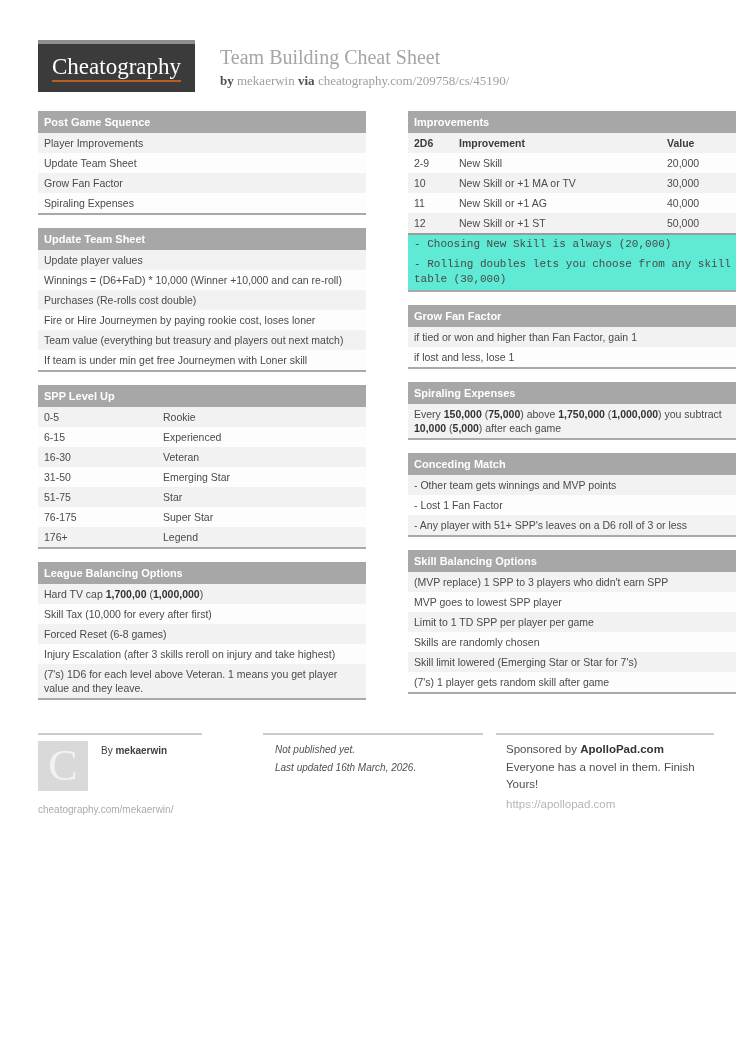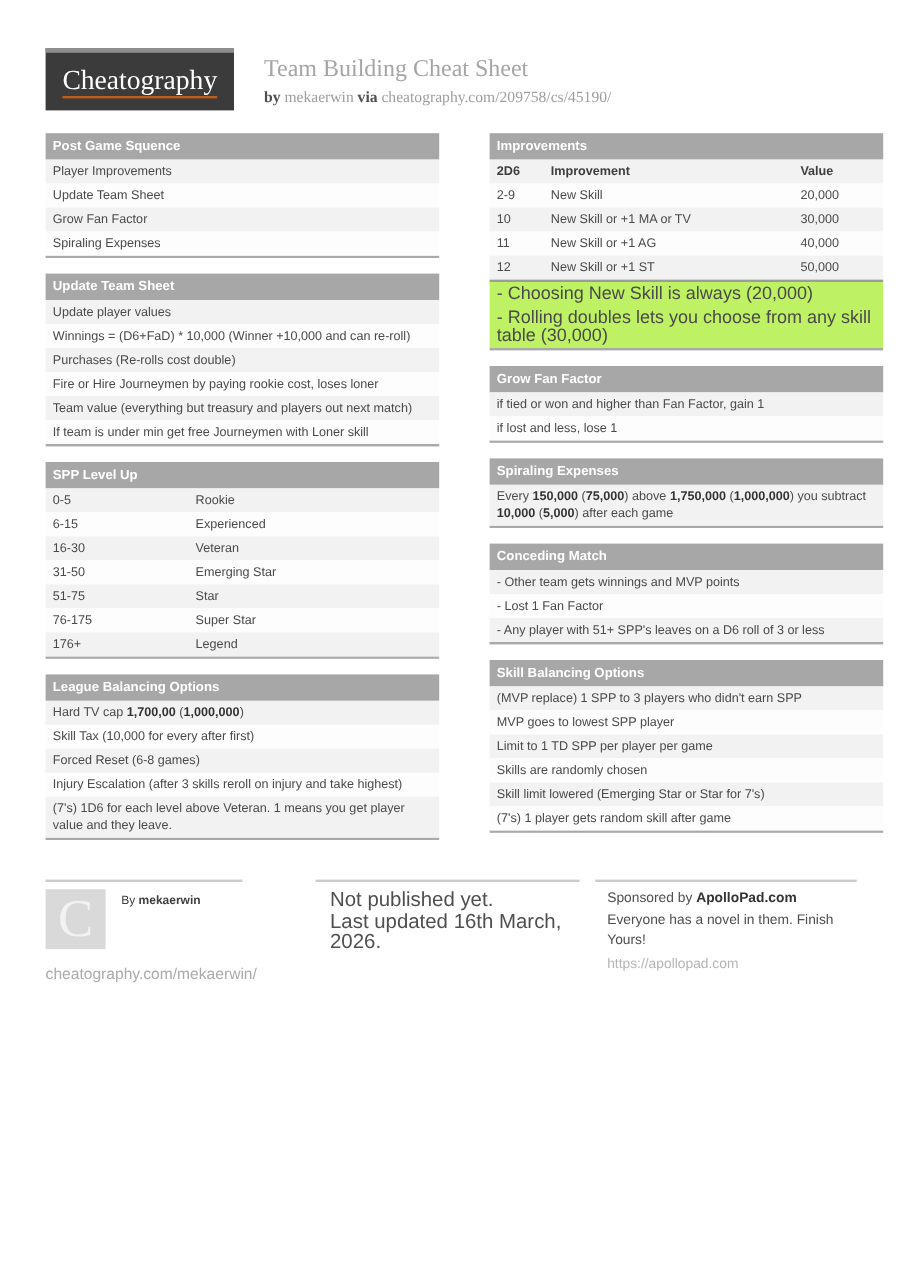--- a/index.html
+++ b/index.html
@@ -38,35 +38,35 @@
   .row b{font-weight:bold;color:#333;}
   .pair-row{display:flex;}
   .pair-key{flex:0 0 119px;}
   .pair-value{flex:1;}
   .table-row{display:flex;}
   .table-row .c0{flex:0 0 45px;}
   .table-row .c1{flex:0 0 208px;}
   .table-row .c2{flex:1;}
   .thead{font-weight:bold;color:#3d3d3d;}
   .notes{border-top:2px solid #9c9c9c;background:#fff;}
-  .note{font-size:15px;line-height:15px;color:#4a4a4a;padding:2px 4px 3px 6px;background:#bef264;}
+  .note{font-size:11px;line-height:15px;color:#4a4a4a;padding:2px 4px 3px 6px;background:#5eead4;font-family:Liberation Mono, monospace;}
 
   
   .footer{position:absolute;top:733px;left:38px;width:676px;display:flex;}
   .fcol{border-top:2px solid #ccc;padding-top:6px;}
   .fcol1{width:164px;margin-right:61px;}
   .fcol2{width:220px;margin-right:13px;padding-left:12px;}
   .fcol3{width:218px;padding-left:10px;}
   .byrow{display:flex;align-items:flex-start;}
   .avatar{width:50px;height:50px;background:#d9d9d9;display:flex;align-items:center;justify-content:center;}
   .avatar-letter{font-family:"Liberation Serif",serif;font-size:44px;color:#f2f2f2;line-height:1;}
   .byname{margin-left:13px;margin-top:4px;font-size:10px;color:#3f3f3f;}
   .byname b{font-weight:bold;}
-  .profile-link{margin-top:13px;font-size:13px;color:#ababab;text-decoration:none;display:inline-block;}
-  .statline{font-size:17px;color:#4f4f4f;line-height:17.5px;}
+  .profile-link{margin-top:13px;font-size:10px;color:#ababab;text-decoration:none;display:inline-block;}
+  .statline{font-size:10px;color:#4f4f4f;line-height:17.5px;font-style:italic;}
   .sponsor-line{font-size:11.5px;color:#4f4f4f;line-height:17.5px;}
   .sponsor-line b{color:#333;}
   .sponsor-tagline{font-size:11.5px;color:#4f4f4f;line-height:17.5px;width:200px;}
   .sponsor-url{font-size:11.5px;color:#b5b5b5;line-height:17.5px;text-decoration:none;display:inline-block;}
 </style>
 </head>
 <body>
 
 <div class="page">
 

